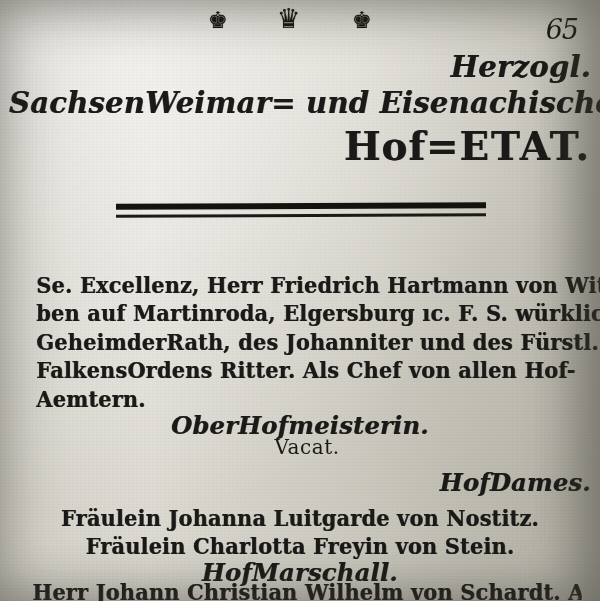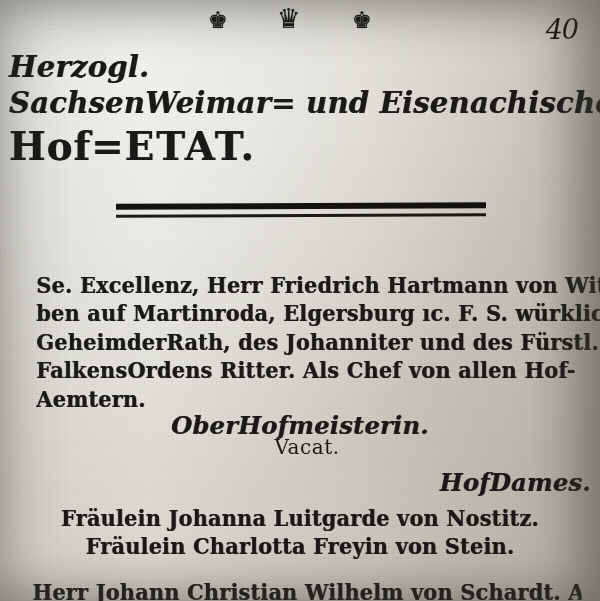--- a/index.html
+++ b/index.html
@@ -77,21 +77,21 @@
     font-weight: 700;
     letter-spacing: .2px;
     transform: scaleX(0.97);
     text-shadow: 0.5px 0 0 rgba(20,18,14,.55), -0.4px 0.3px 0 rgba(20,18,14,.35);
   }
   .title-block {
     position: absolute;
     top: 52px;
     left: 0;
     width: 100%;
-    text-align: left;
+    text-align: right;
   }
   .t1 {
     font-size: 30px;
     line-height: 1.0;
     font-style: italic;
   }
   .t2 {
     font-size: 30px;
     line-height: 1.15;
     margin-top: 4px;
@@ -178,21 +178,21 @@
 </head>
 <body>
 
 <div id="page">
   <div class="content">
 
     <div class="ornament-row">
       <span class="orn o1">♚ </span>
       <span class="orn o2">♛</span>
       <span class="orn o3">♚ </span>
-      <span class="pageno">40</span>
+      <span class="pageno">65</span>
     </div>
 
     <div class="title-block">
       <div class="frak t1">Herzogl.</div>
       <div class="frak t2">SachsenWeimar= und Eisenachischer</div>
       <div class="frak t3">
         <span>Hof=</span><span class="roman">ETAT.</span>
       </div>
     </div>
 
@@ -217,20 +217,23 @@
     </div>
 
     <div class="section" style="top:469px;text-align:right;">
       <div class="frak head">HofDames.</div>
     </div>
     <div class="section" style="top:505px;">
       <div class="frak centered-line">Fräulein Johanna Luitgarde von Nostitz.</div>
       <div class="frak centered-line">Fräulein Charlotta Freyin von Stein.</div>
     </div>
 
+    <div class="section" style="top:559px;">
+      <div class="frak head blur-soft">HofMarschall.</div>
+    </div>
     <div class="frak cut-off blur-soft">
       <div class="line">Herr Johann Christian Wilhelm von Schardt.  Als</div>
     </div>
 
   </div>
   <div id="grain"></div>
   <div id="vignette"></div>
 </div>
 
 </body></html>

